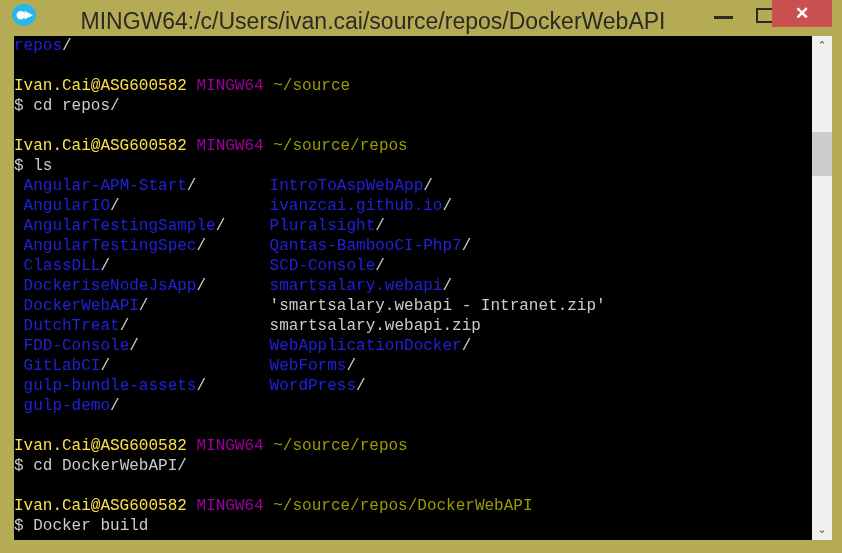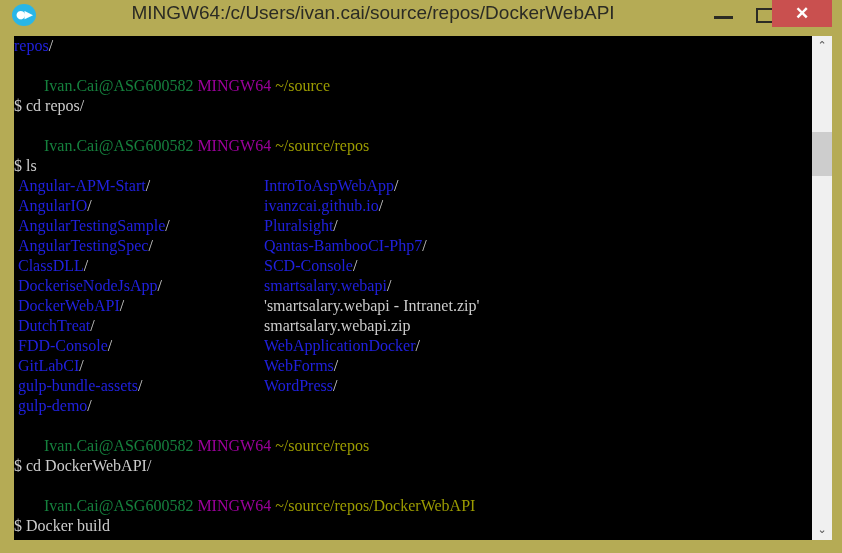--- a/index.html
+++ b/index.html
@@ -42,25 +42,25 @@
     left: 4px; top: 6px;
     width: 16px; height: 10px;
     color: #ffffff;
     font-size: 11px;
     line-height: 10px;
     font-family: "DejaVu Sans", sans-serif;
     letter-spacing: -1px;
   }
   #title-text {
     position: absolute;
-    left: 0; top: 0;
+    left: 0; top: 8px;
     width: 746px;
     text-align: center;
     font-family: "Liberation Sans", sans-serif;
-    font-size: 19px;
+    font-size: 23px;
     line-height: 26px;
     color: #2b2b24;
     white-space: nowrap;
     pointer-events: none;
   }
   .winbtn {
     position: absolute;
     top: 0;
     height: 27px;
     font-family: "Liberation Sans", sans-serif;
@@ -114,36 +114,36 @@
     background: #000000;
     overflow: hidden;
   }
   #screen {
     position: absolute;
     left: 0;
     top: 0;
     width: 798px;
     padding: 0;
     margin: 0;
-    font-family: Liberation Serif, serif;
+    font-family: Liberation Mono, monospace;
     font-size: 16px;
     line-height: 20px;
     white-space: pre;
     color: #cccccc;
   }
   .row {
     height: 20px;
     line-height: 20px;
     white-space: pre;
   }
   .col2 {
     display: inline-block;
     width: 246px;
   }
-  .c-user   { color: #15803d; margin-left: 30px; }
+  .c-user   { color: #fde047; }
   .c-host   { color: #9b009b; text-align: right; }
   .c-path   { color: #9b9b00; text-align: right; }
   .c-dir    { color: #2020dd; }
   .c-white  { color: #cccccc; }
   .c-slash  { color: #cccccc; }
 
   
   #scrollbar {
     position: absolute;
     left: 812px;

